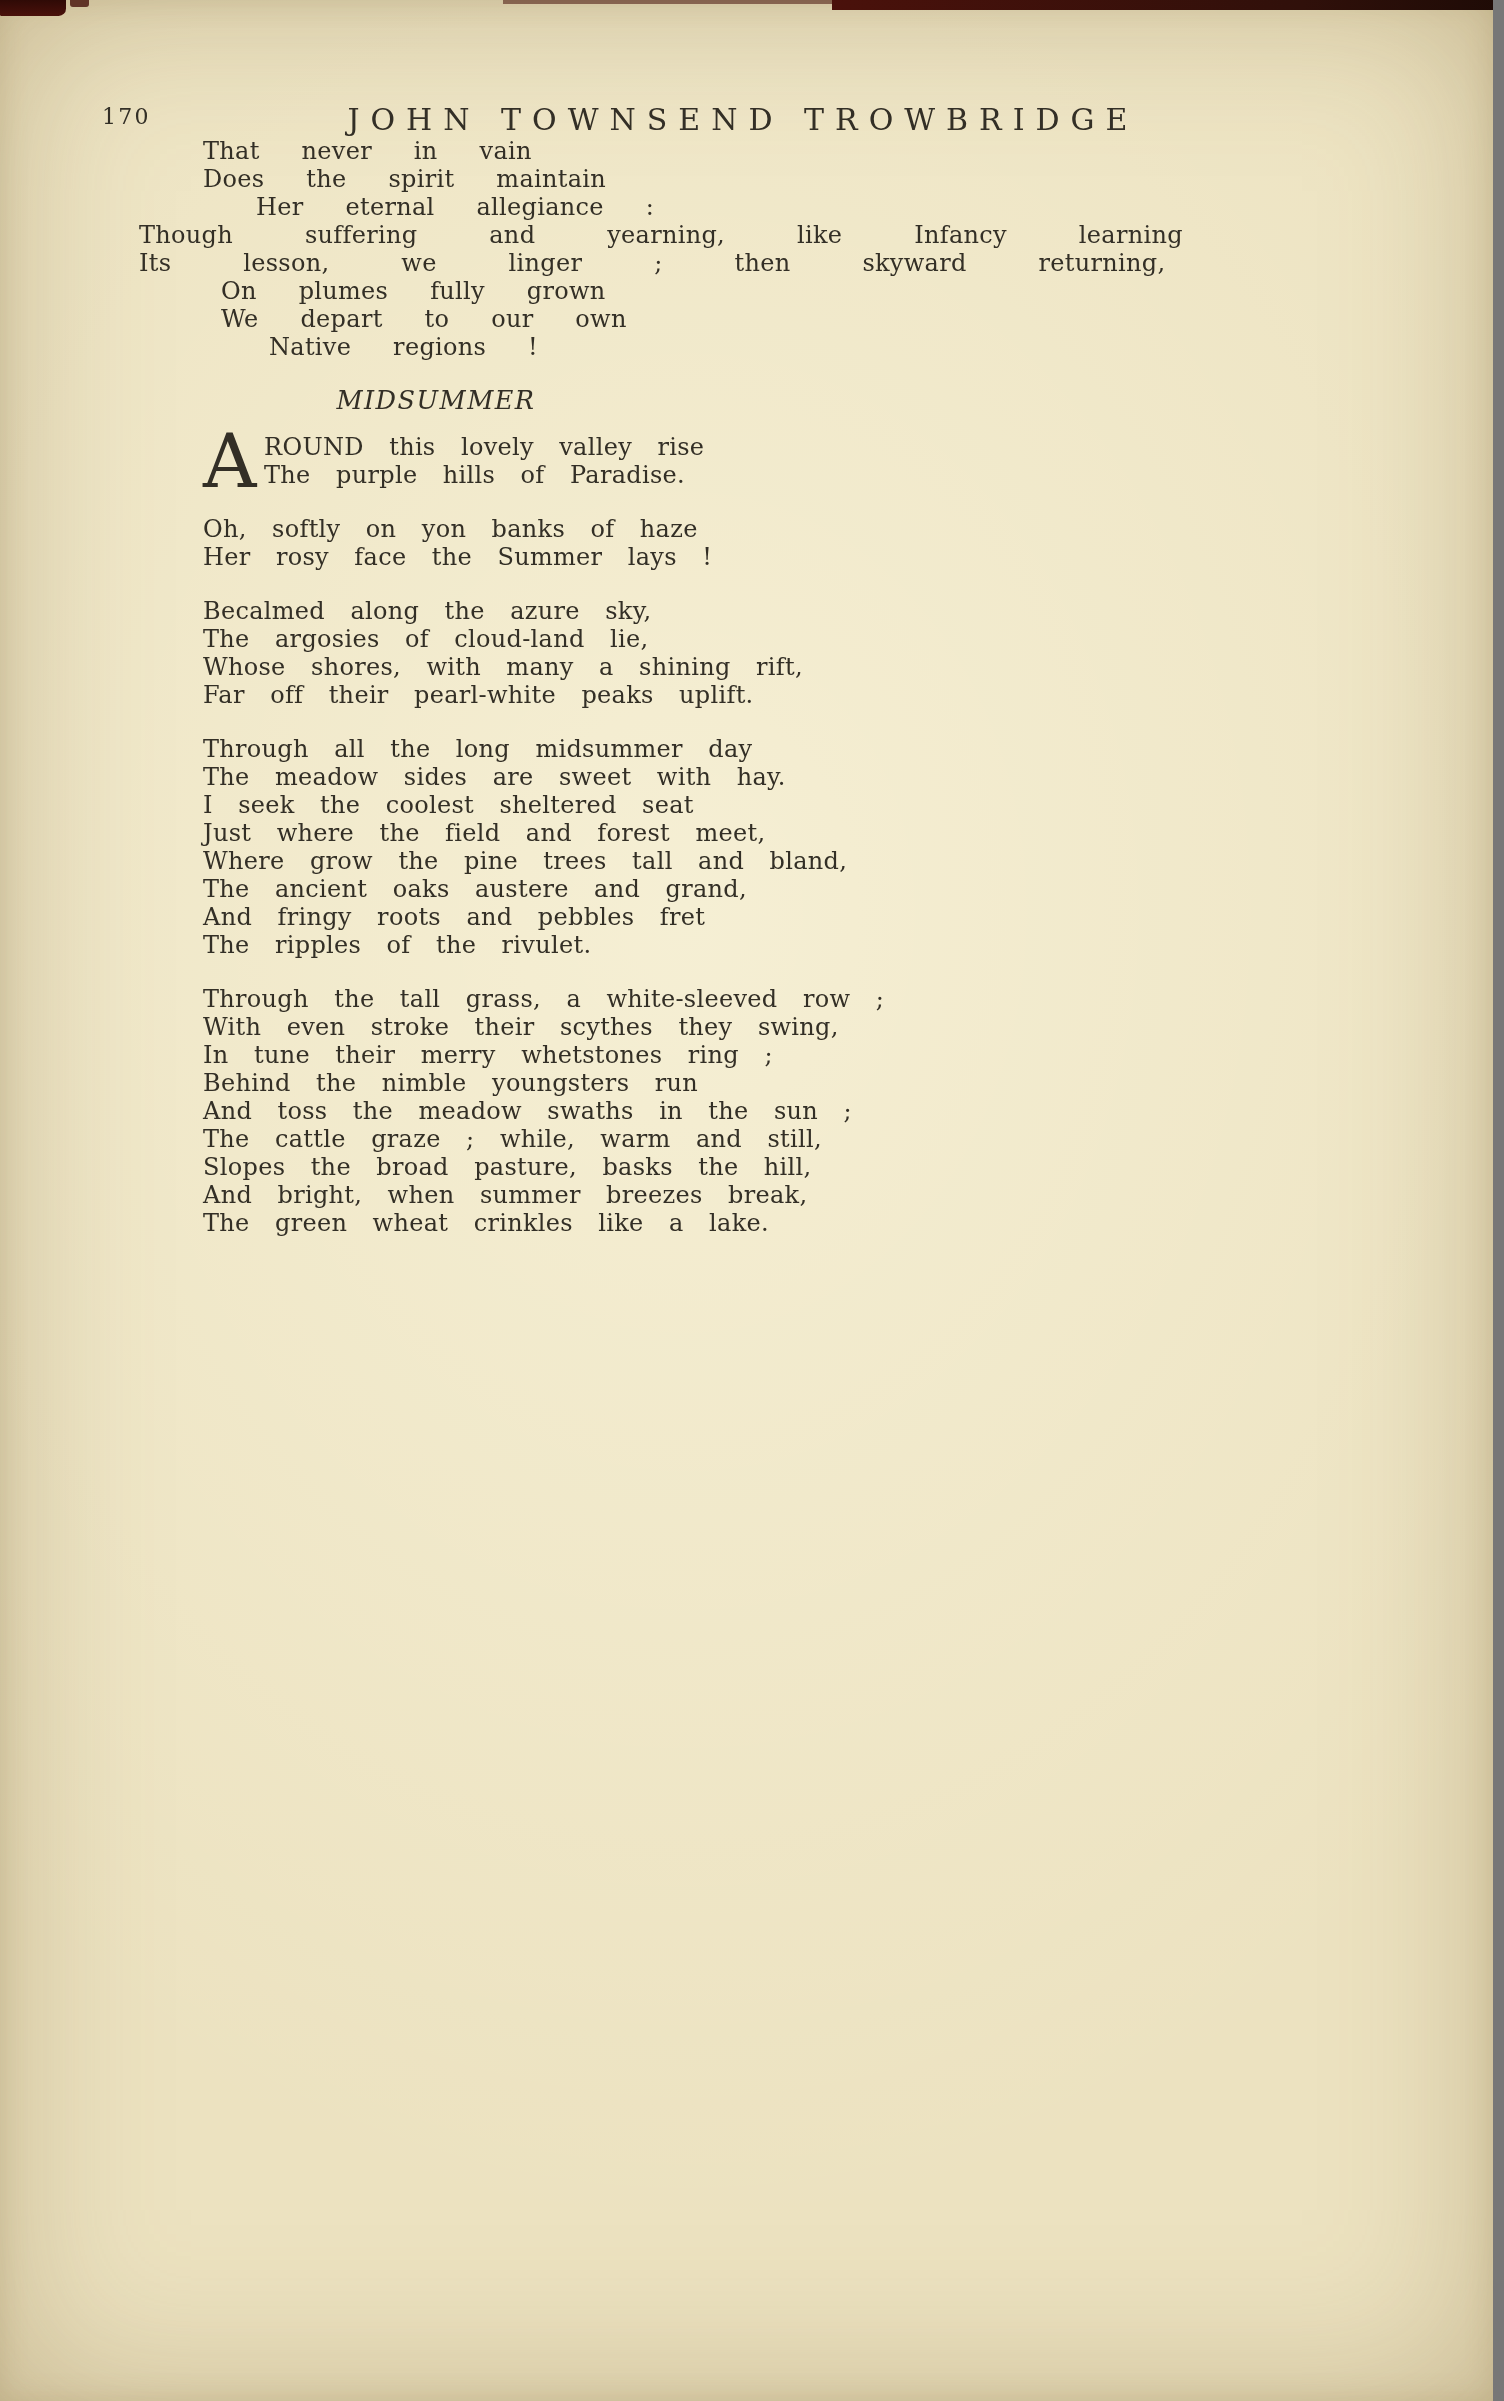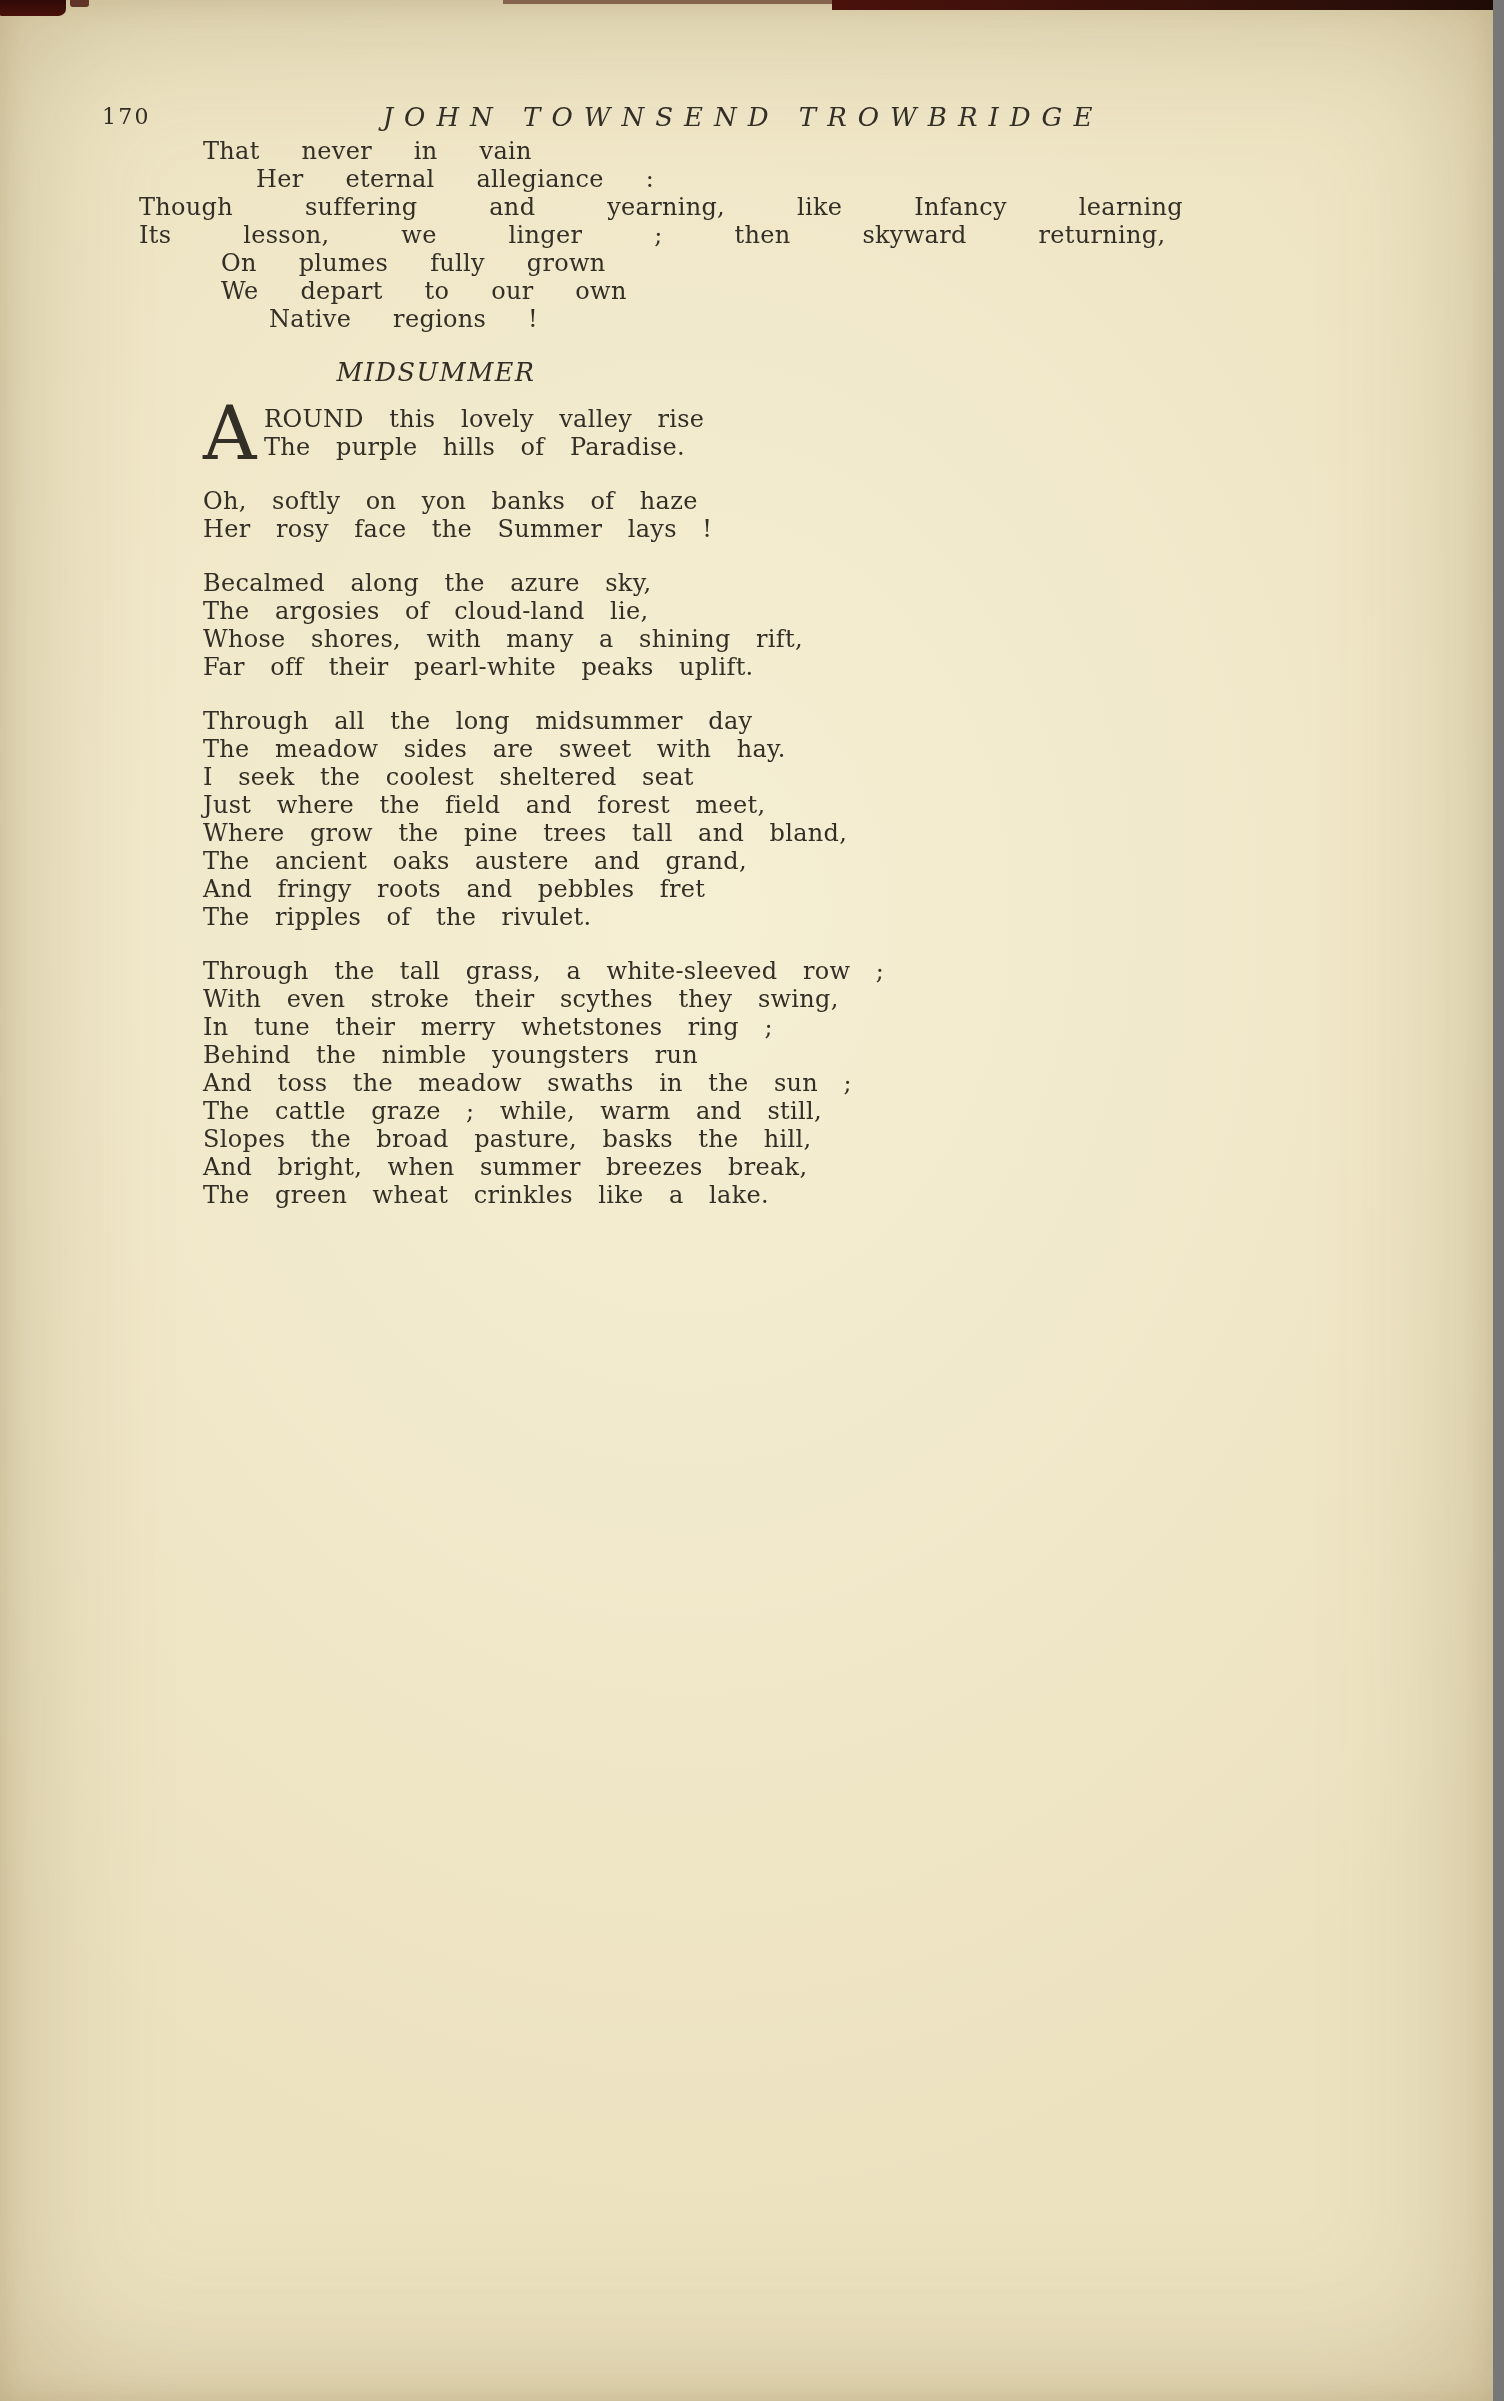--- a/index.html
+++ b/index.html
@@ -29,21 +29,21 @@
   .art-top-left{left:0;top:0;width:66px;height:16px;border-radius:0 0 7.3px 1.5px;
     background:linear-gradient(to bottom,#2f0a06,#4a110b);}
   .art-top-left-2{left:70px;top:0;width:19px;height:6.6px;opacity:.8;border-radius:0 0 2.9px 2.9px;}
   .art-top-mid{left:503px;top:0;width:329px;height:3.6px;opacity:.55;}
   .art-top-right{left:832px;top:0;width:673px;height:9.5px;border-radius:0 0 4.4px 0;
     background:linear-gradient(to right,#4a110b,#30100a 70%,#1e0b06);}
 
   
   .page-header{position:absolute;top:102px;left:102px;right:109px;height:31px;}
   .page-number{position:absolute;left:0;top:2.2px;font-size:22px;letter-spacing:2.2px;}
-  .running-title{text-align:center;font-size:26px;letter-spacing:11px;font-style:italic;}
+  .running-title{text-align:center;font-size:30px;letter-spacing:11px;}
 
   
   .body-text{
     position:absolute;top:137px;left:102px;width:1312px;
     font-size:24px;line-height:28px;letter-spacing:0.3px;margin-left:37px;
   }
   .line{margin:0;white-space:nowrap;}
 
   .prev-poem{word-spacing:34px;}
   .prev-poem .wide{word-spacing:64px;}
@@ -78,20 +78,21 @@
 
   <header class="page-header">
     <span class="page-number">170</span>
     <div class="running-title">JOHN TOWNSEND TROWBRIDGE</div>
   </header>
 
   <main class="body-text">
 
     <section class="prev-poem">
       <p class="line i88">That never in vain</p>
+      <p class="line i88">Does the spirit maintain</p>
       <p class="line i160">Her eternal allegiance :</p>
       <p class="line i0 wide">Though suffering and yearning, like Infancy learning</p>
       <p class="line i0 wide">Its lesson, we linger ; then skyward returning,</p>
       <p class="line i112">On plumes fully grown</p>
       <p class="line i112">We depart to our own</p>
       <p class="line i178">Native regions !</p>
     </section>
 
     <h2 class="poem-title">MIDSUMMER</h2>
 

